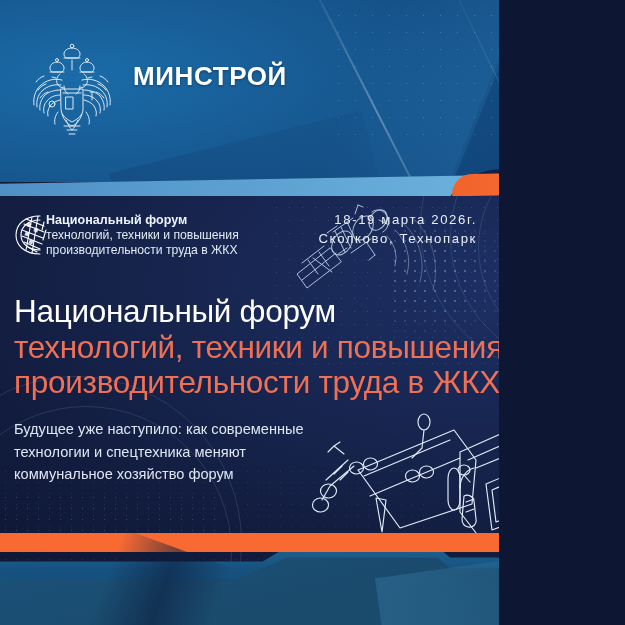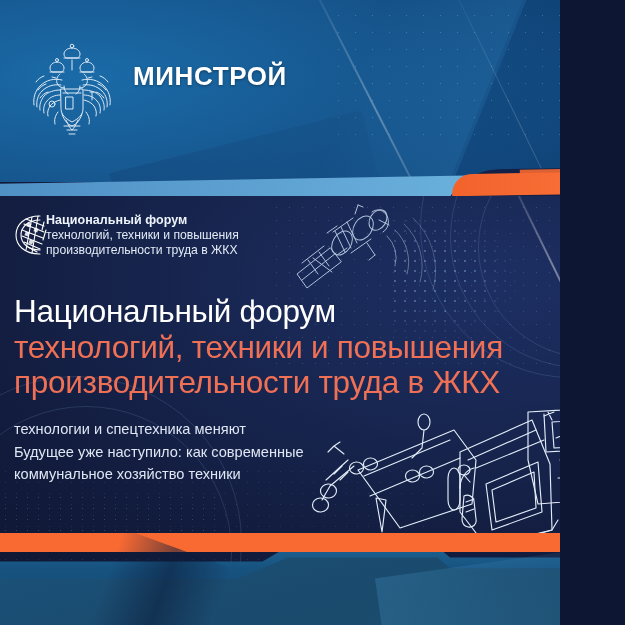--- a/index.html
+++ b/index.html
@@ -1,19 +1,19 @@
 <!DOCTYPE html>
 <html><head>
 <meta charset="utf-8">
 <style>
   html,body{margin:0;padding:0;background:#0d1633;}
   body{font-family:"Liberation Sans","DejaVu Sans",sans-serif;}
 
   #poster{
-    position:relative;width:560px;height:625px;overflow:hidden;
+    position:relative;width:499px;height:625px;overflow:hidden;
     background:#111c3d;
   }
 
   
   .header{
     position:absolute;left:0;top:0;width:625px;height:182px;overflow:hidden;
     background:
       radial-gradient(130% 160% at 14% 42%, #1a6ba8 0%, #17578f 36%, #0f4377 68%, #0c3666 100%);
   }
   .hdr-dots{
@@ -283,31 +283,35 @@
         <rect x="19" y="30" width="4" height="4" transform="rotate(20 21 32)"></rect>
       </g>
     </svg>
   </div>
   <div class="forum-text">
     <div class="l1">Национальный форум</div>
     <div class="l2">технологий, техники и повышения</div>
     <div class="l3">производительности труда в ЖКХ</div>
   </div>
 
+  <div class="date-block">
+    <div>18-19 марта 2026г.</div>
+    <div>Сколково, Технопарк</div>
+  </div>
 
   <div class="headline">
     <div class="hl-white">Национальный форум</div>
     <div class="hl-orange">технологий, техники и повышения</div>
     <div class="hl-orange">производительности труда в ЖКХ</div>
   </div>
 
   <div class="subtitle">
+    <div>Будущее уже наступило: как современные</div>
     <div>технологии и спецтехника меняют</div>
-    <div>Будущее уже наступило: как современные</div>
-    <div>коммунальное хозяйство техники</div>
+    <div>коммунальное хозяйство форум</div>
   </div>
 
   <div class="truck">
     <svg viewBox="0 0 340 160" width="340" height="160">
       <g fill="none" stroke="#e2ecf8" stroke-width="1.15" stroke-linecap="round" stroke-linejoin="round">
 
         <path d="M228 12 L330 6 L340 30 L340 96 L238 104 L228 60 Z"></path>
         <path d="M244 14 L246 52 L340 46"></path>
         <path d="M252 22 L320 18 L322 44 L254 48 Z"></path>
         <path d="M260 60 L340 54 M258 78 L340 72"></path>

